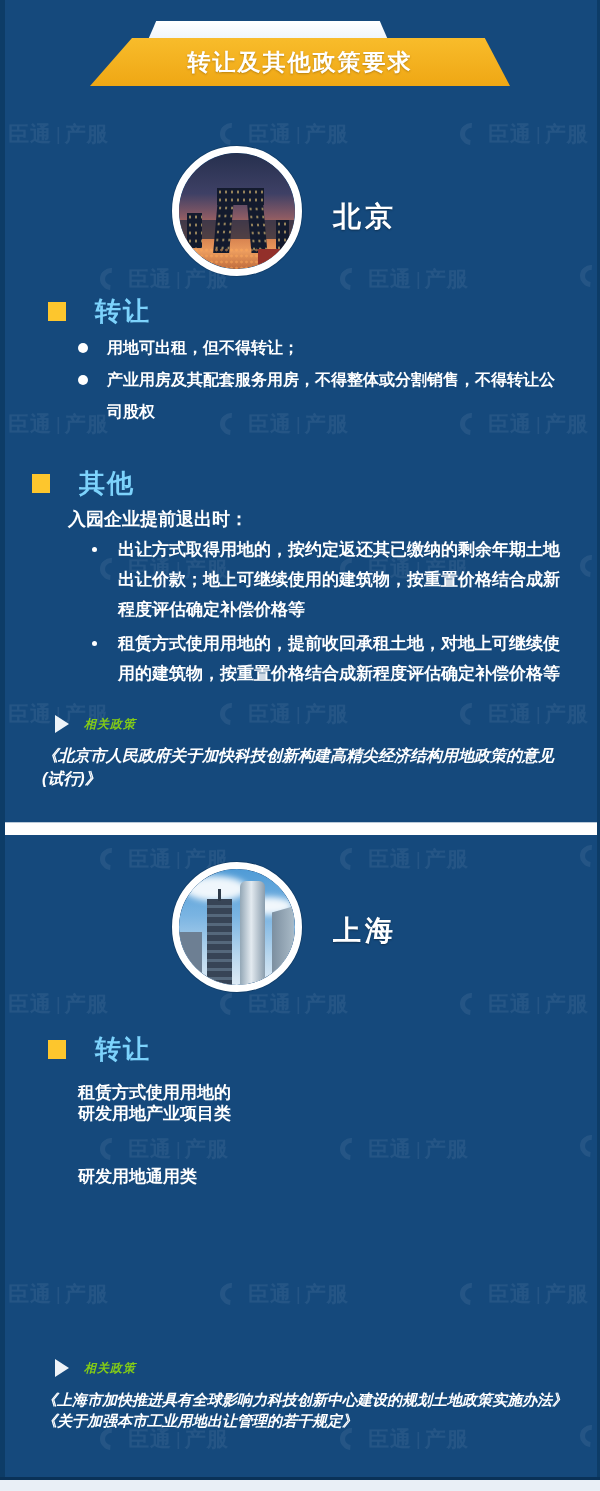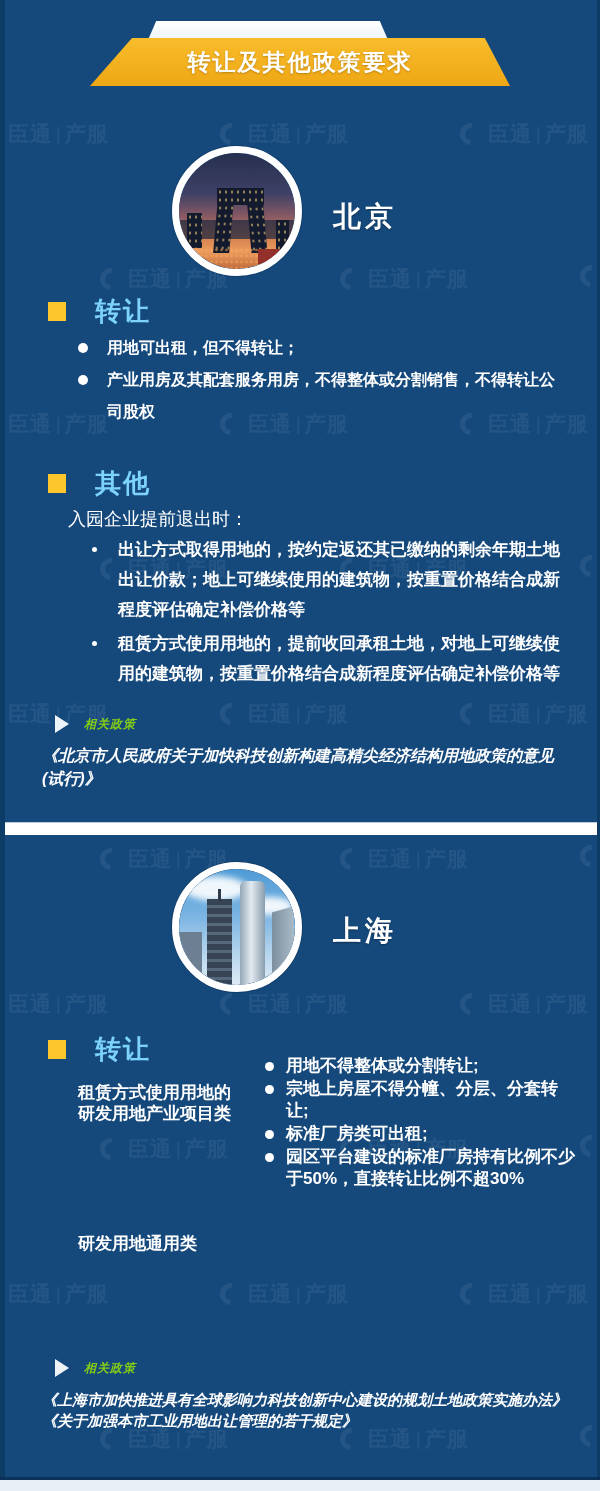--- a/index.html
+++ b/index.html
@@ -57,21 +57,21 @@
 
   
   ul.blist{list-style:none;margin:0;padding:0;position:absolute;z-index:4;}
   ul.blist li{position:relative;color:#ffffff;font-weight:bold;}
   .bj-transfer{left:78px;top:332px;width:488px;}
   .bj-transfer li{padding-left:29px;font-size:16px;line-height:32px;}
   .bj-transfer .dot{position:absolute;left:0;top:11px;width:10px;height:10px;border-radius:50%;background:#ffffff;}
   .bj-other-list{left:90px;top:535px;width:474px;}
   .bj-other-list li{padding-left:28px;font-size:17px;line-height:30px;margin-bottom:4px;}
   .bj-other-list .dot{position:absolute;left:2px;top:12px;width:5px;height:5px;border-radius:50%;background:#ffffff;}
-  .intro{position:absolute;left:68px;top:507px;z-index:4;color:#ffffff;font-size:18px;font-weight:normal;}
+  .intro{position:absolute;left:68px;top:507px;z-index:4;color:#ffffff;font-size:18px;font-weight:bold;}
 
   
   .policy-head{position:absolute;z-index:4;display:flex;align-items:center;gap:15px;}
   .tri{width:0;height:0;border-left:14px solid #eef3f8;border-top:9px solid transparent;border-bottom:9px solid transparent;}
   .policy-head .pt{color:#84cc16;font-size:12px;font-weight:bold;font-style:italic;letter-spacing:1px;}
   ul.policy-list{list-style:none;margin:0;padding:0;position:absolute;z-index:4;}
   ul.policy-list li{color:#ffffff;font-weight:bold;font-style:italic;}
   .bj-policy{left:42px;top:744px;width:528px;}
   .bj-policy li{font-size:16px;line-height:23px;}
   .sh-policy{left:42px;top:1390px;width:540px;}
@@ -300,21 +300,21 @@
 
   <div class="sec-head" style="left:48px;top:294px;">
     <span class="sq"></span>
     <span class="ht">转让</span>
   </div>
   <ul class="blist bj-transfer">
       <li><span class="dot"></span><span>用地可出租，但不得转让；</span></li>
       <li><span class="dot"></span><span>产业用房及其配套服务用房，不得整体或分割销售，不得转让公司股权</span></li>
     </ul>
 
-  <div class="sec-head" style="left:48px;top:466px;">
+  <div class="sec-head" style="left:32px;top:466px;">
     <span class="sq"></span>
     <span class="ht">其他</span>
   </div>
   <div class="intro">入园企业提前退出时：</div>
   <ul class="blist bj-other-list">
       <li><span class="dot"></span><span>出让方式取得用地的，按约定返还其已缴纳的剩余年期土地出让价款；地上可继续使用的建筑物，按重置价格结合成新程度评估确定补偿价格等</span></li>
       <li><span class="dot"></span><span>租赁方式使用用地的，提前收回承租土地，对地上可继续使用的建筑物，按重置价格结合成新程度评估确定补偿价格等</span></li>
     </ul>
 
   <div class="policy-head" style="left:55px;top:715px;">
@@ -344,26 +344,20 @@
     <span class="sq"></span>
     <span class="ht">转让</span>
   </div>
 
   <div class="sh-table">
     <div class="sh-row r1">
       <div class="sh-labels">
           <div class="sh-label">租赁方式使用用地的</div>
           <div class="sh-label">研发用地产业项目类</div>
         </div>
-      <ul class="blist sh-list">
-          <li><span class="dot"></span><span>用地不得整体或分割转让;</span></li>
-          <li><span class="dot"></span><span>宗地上房屋不得分幢、分层、分套转让;</span></li>
-          <li><span class="dot"></span><span>标准厂房类可出租;</span></li>
-          <li><span class="dot"></span><span>园区平台建设的标准厂房持有比例不少于50%，直接转让比例不超30%</span></li>
-        </ul>
     </div>
     <div class="sh-row r2">
       <div class="sh-labels">
           <div class="sh-label">研发用地通用类</div>
         </div>
     </div>
   </div>
 
   <div class="policy-head" style="left:55px;top:1359px;">
     <span class="tri"></span>

